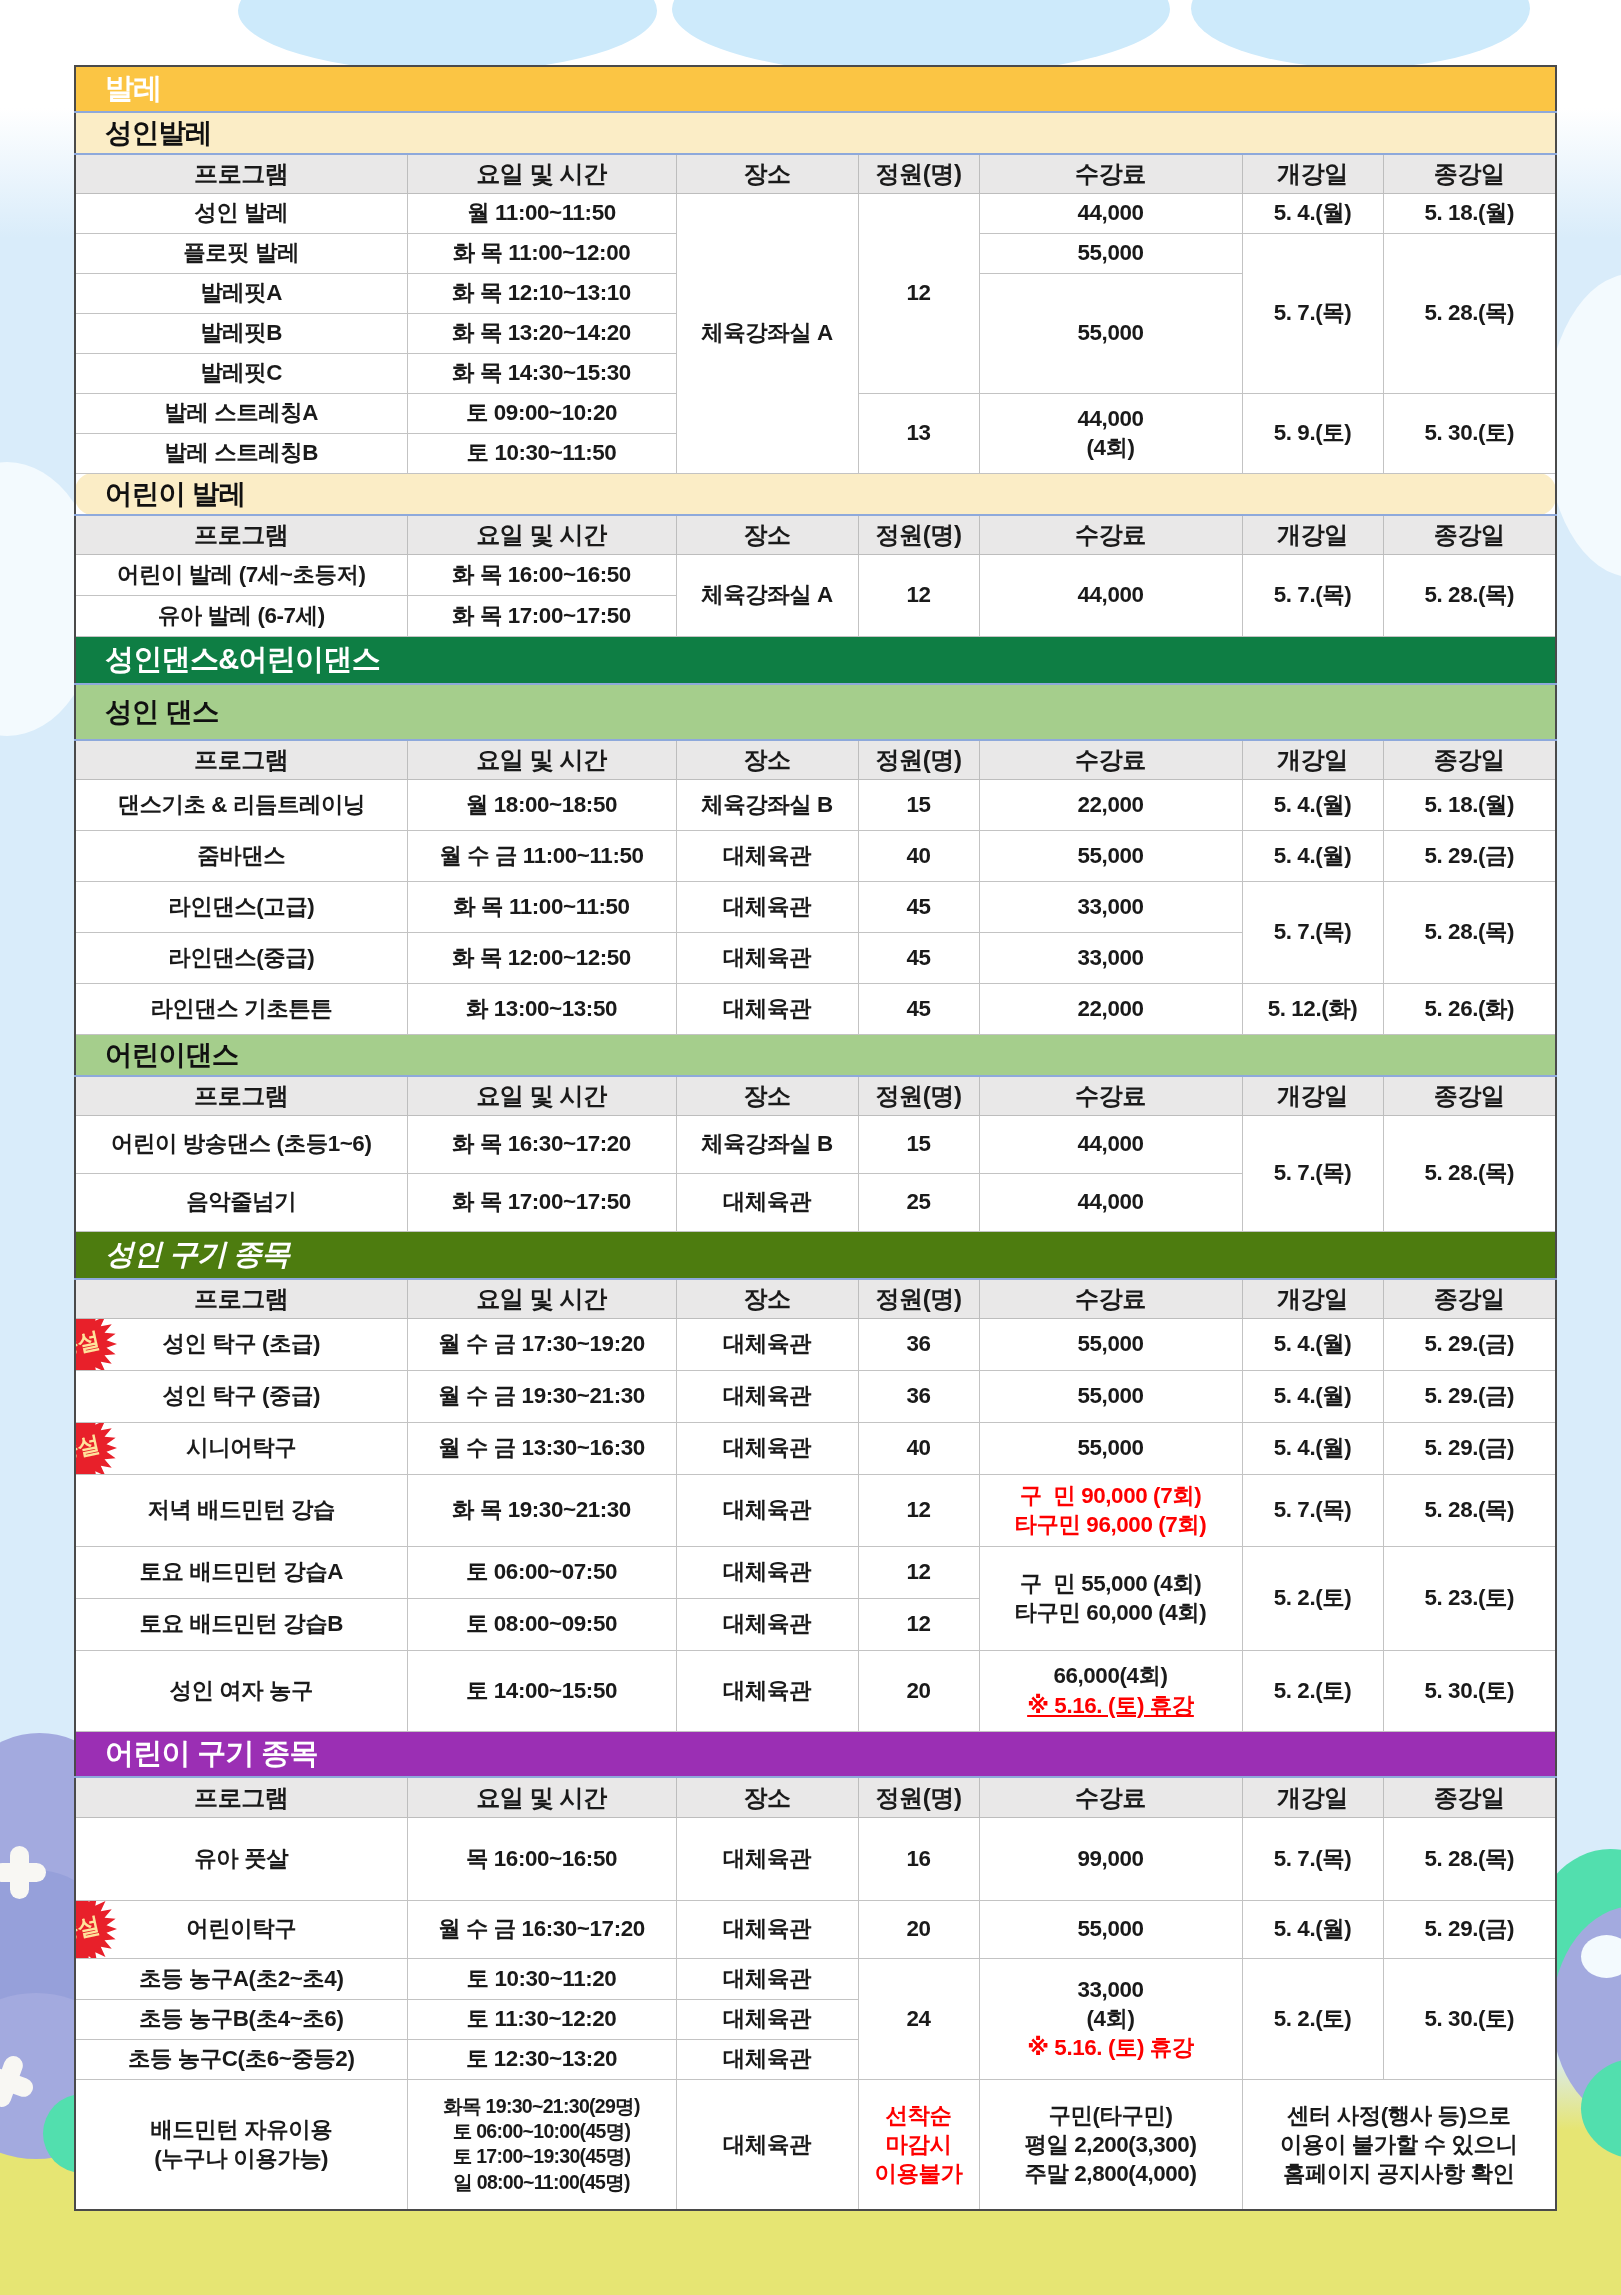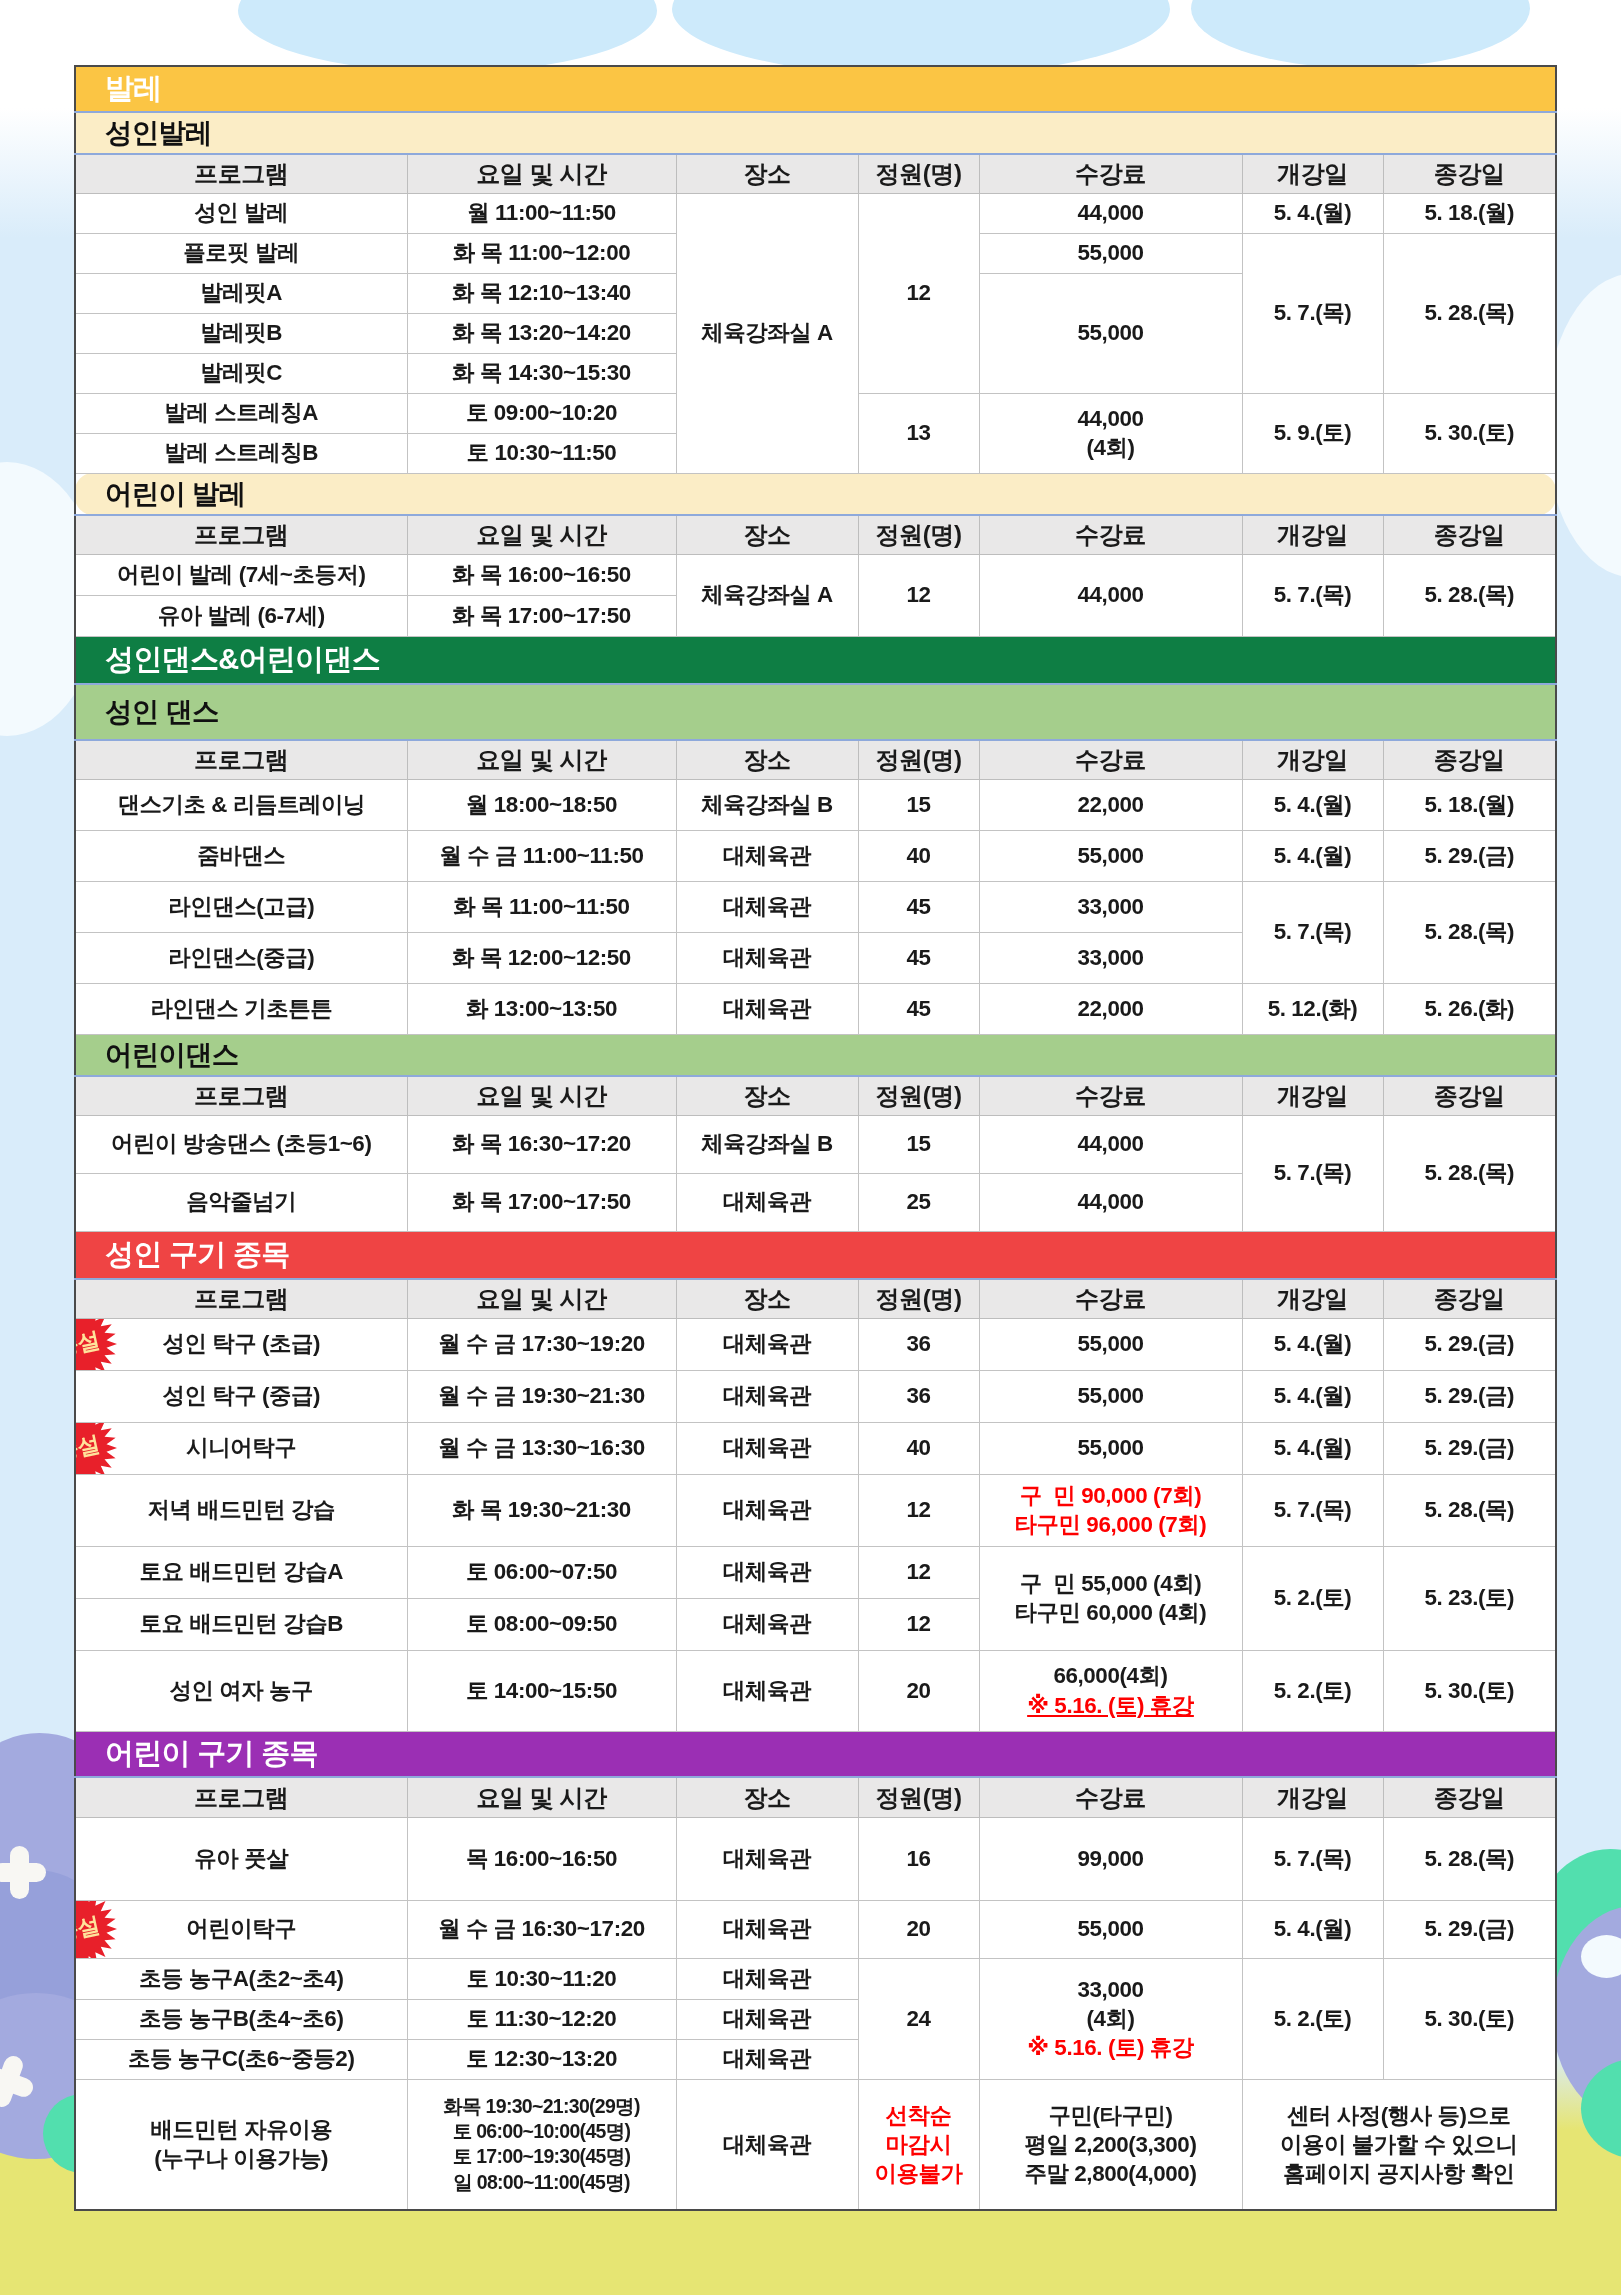--- a/index.html
+++ b/index.html
@@ -99,21 +99,21 @@
         </tr>
         <tr style="height: 40px;">
           <td>플로핏 발레</td>
           <td>화 목 11:00~12:00</td>
           <td>55,000</td>
           <td rowspan="4">5. 7.(목)</td>
           <td rowspan="4">5. 28.(목)</td>
         </tr>
         <tr style="height: 40px;">
           <td>발레핏A</td>
-          <td>화 목 12:10~13:40</td>
+          <td>화 목 12:10~13:10</td>
           <td rowspan="3">55,000</td>
         </tr>
         <tr style="height: 40px;">
           <td>발레핏B</td>
           <td>화 목 13:20~14:20</td>
         </tr>
         <tr style="height: 40px;">
           <td>발레핏C</td>
           <td>화 목 14:30~15:30</td>
         </tr>
@@ -237,21 +237,21 @@
           <td rowspan="2">5. 28.(목)</td>
         </tr>
         <tr style="height: 58px;">
           <td>음악줄넘기</td>
           <td>화 목 17:00~17:50</td>
           <td>대체육관</td>
           <td>25</td>
           <td>44,000</td>
         </tr>
         <tr style="height: 48px;">
-          <td colspan="7" class="banner bmain" style="background: #ef4444;"><span class="blabel">성인 구기 종목</span></td>
+          <td colspan="7" class="banner bmain" style="background: #4d7c0f; font-style: italic;"><span class="blabel">성인 구기 종목</span></td>
         </tr>
         <tr style="height: 39px;">
           <td class="hdr">프로그램</td>
           <td class="hdr">요일 및 시간</td>
           <td class="hdr">장소</td>
           <td class="hdr">정원(명)</td>
           <td class="hdr">수강료</td>
           <td class="hdr">개강일</td>
           <td class="hdr">종강일</td>
         </tr>

